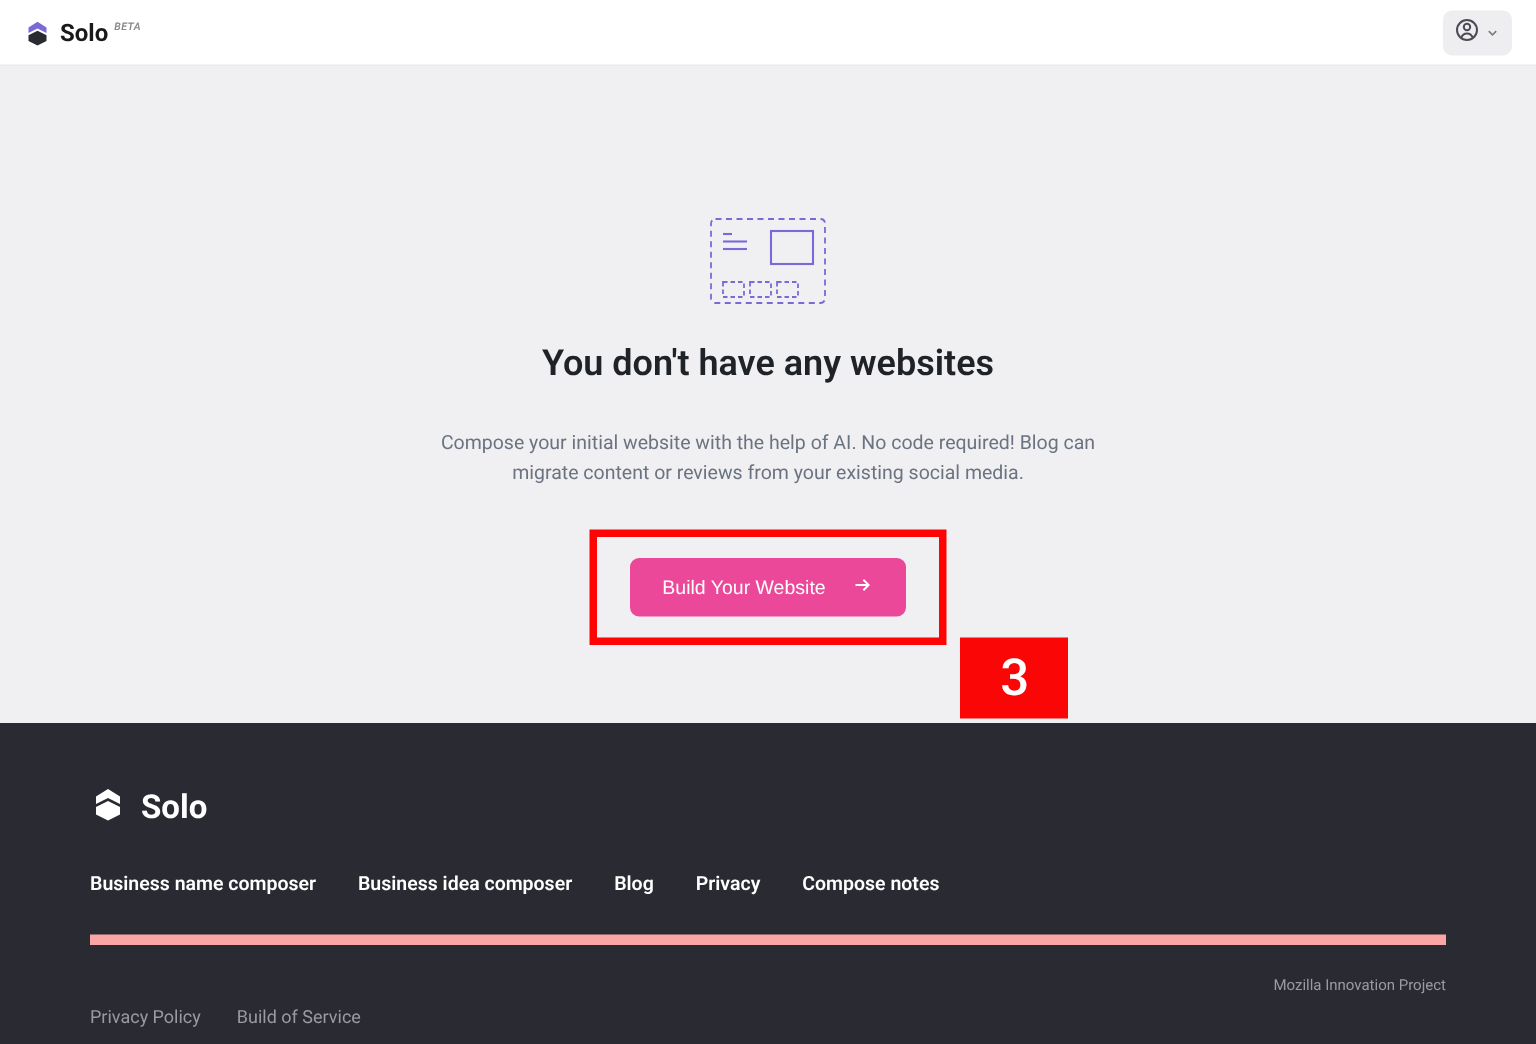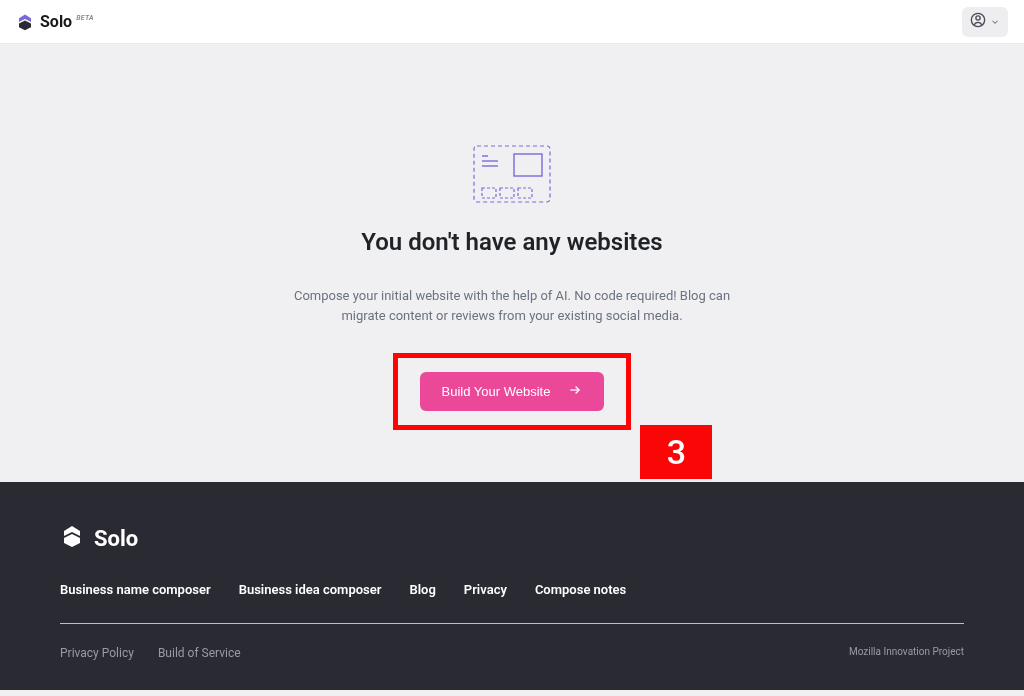--- a/index.html
+++ b/index.html
@@ -124,21 +124,21 @@
     }
     .footer-logo-text {
       font-size: 22px;
       font-weight: 700;
       color: #ffffff;
     }
     .footer-links {
       display: flex;
       gap: 28px;
       padding-bottom: 26px;
-      border-bottom: 1px solid #fca5a5;
+      border-bottom: 7px solid #fca5a5;
     }
     .footer-link {
       color: #ffffff;
       font-size: 13px;
       font-weight: 600;
       text-decoration: none;
       cursor: pointer;
     }
     .footer-bottom {
       display: flex;
@@ -147,20 +147,21 @@
     }
     .footer-legal {
       display: flex;
       gap: 24px;
     }
     .footer-legal-link {
       color: #9a9aa3;
       font-size: 12px;
       text-decoration: none;
       cursor: pointer;
+      margin-top: 19px;
     }
     .footer-credit {
       color: #9a9aa3;
       font-size: 10px;
     }
   </style>
 </head>
 <body>
 
 <header class="header">

